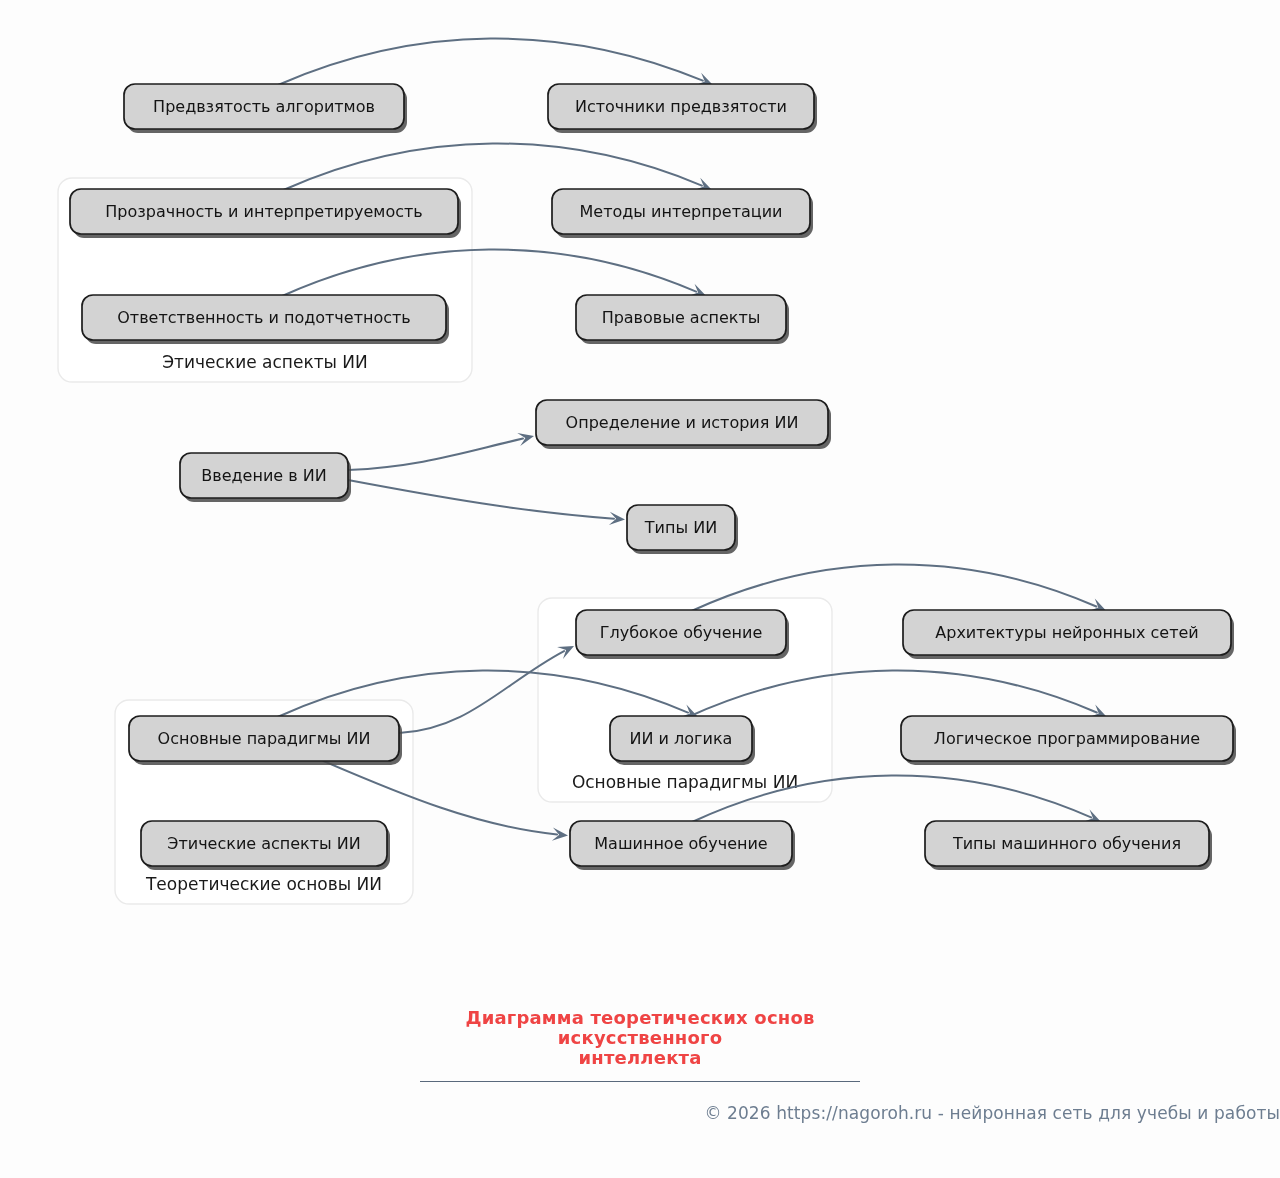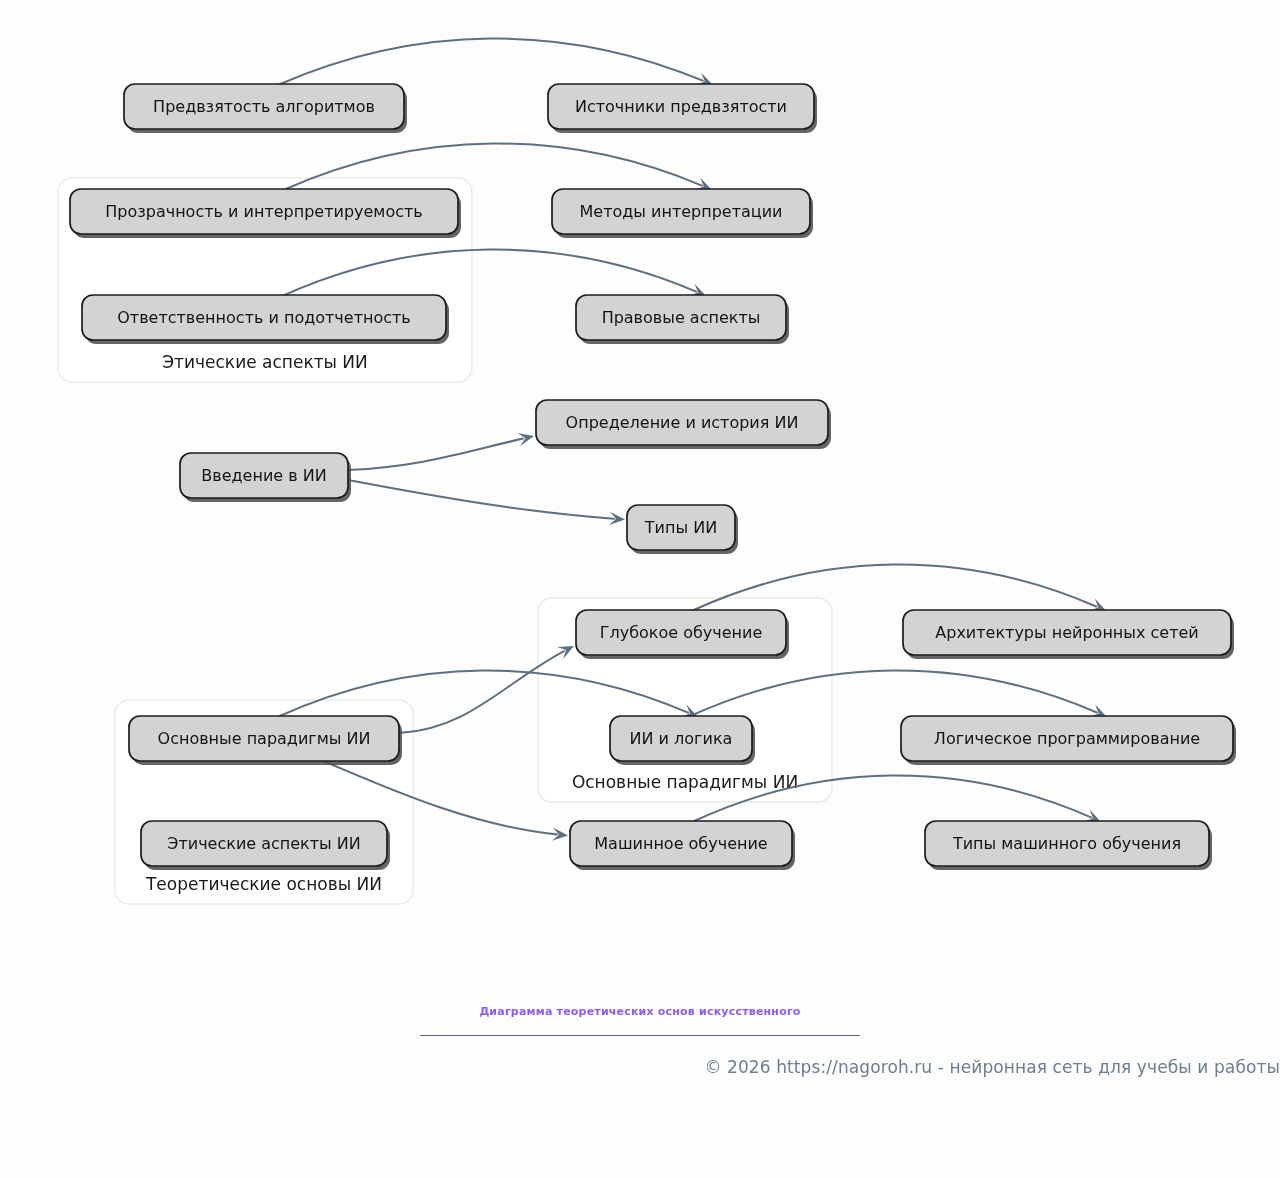--- a/index.html
+++ b/index.html
@@ -67,26 +67,26 @@
   }
   .footer {
     position: absolute;
     left: 0;
     right: 0;
     top: 998px;
     text-align: center;
   }
   .footer-title {
     font-family: "DejaVu Sans", sans-serif;
-    font-size: 11px;
+    font-size: 18px;
     font-weight: bold;
-    color: #8b5cf6;
+    color: #ef4444;
     line-height: 20px;
     letter-spacing: 0.2px;
-    margin: 4px auto;
+    margin: 10px auto;
     width: 520px;
   }
   .footer-divider {
     width: 440px;
     height: 0;
     margin: 13px auto 0 auto;
     border-top: 1.6px solid #59697c;
   }
   .footer-copy {
     font-family: "DejaVu Sans", sans-serif;
@@ -248,18 +248,19 @@
           <rect x="928" y="825" width="284" height="45" rx="11" ry="11" class="node-shadow"></rect>
           <rect x="925" y="821" width="284" height="45" rx="11" ry="11" class="node-rect"></rect>
           <text x="1067" y="844.5" class="node-label">Типы машинного обучения</text>
         </g>
       </g>
   </svg>
 
   <div class="footer">
     <div class="footer-title">
       <div>Диаграмма теоретических основ искусственного</div>
+      <div>интеллекта</div>
     </div>
     <div class="footer-divider"></div>
     <div class="footer-copy">© 2026 https://nagoroh.ru - нейронная сеть для учебы и работы</div>
   </div>
 
 </div>
 
 </body></html>

